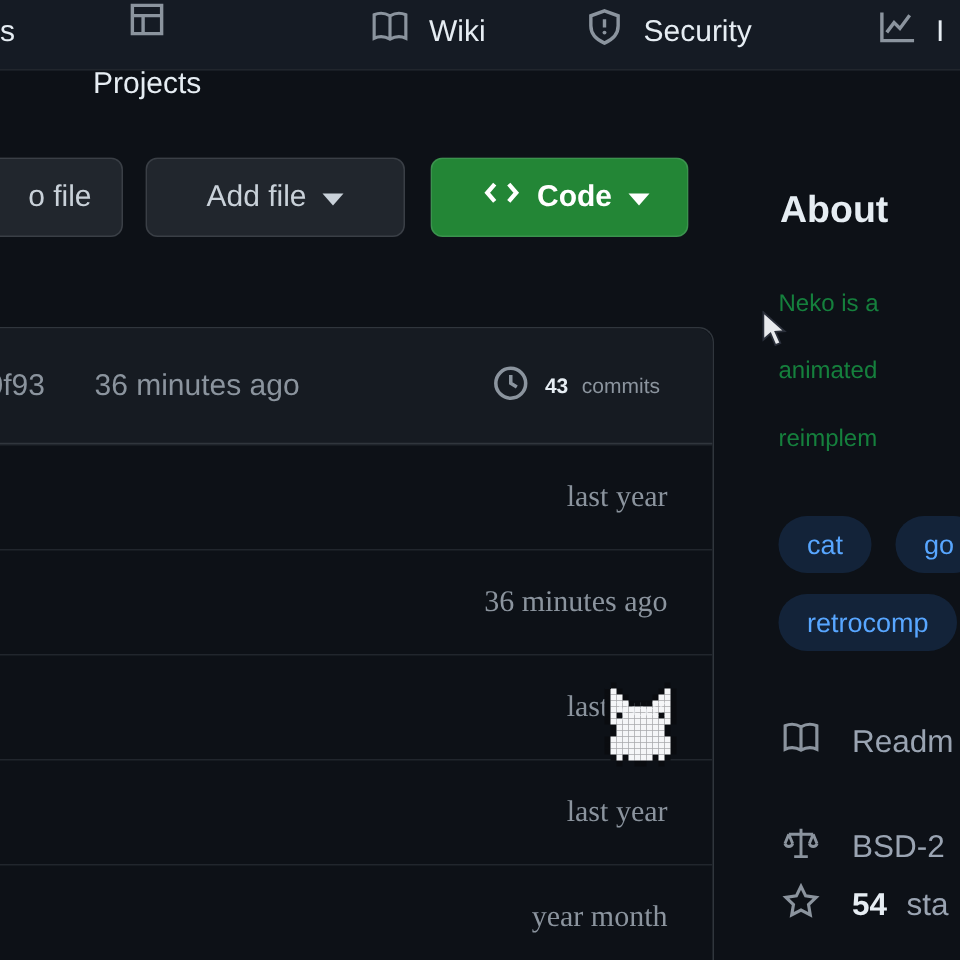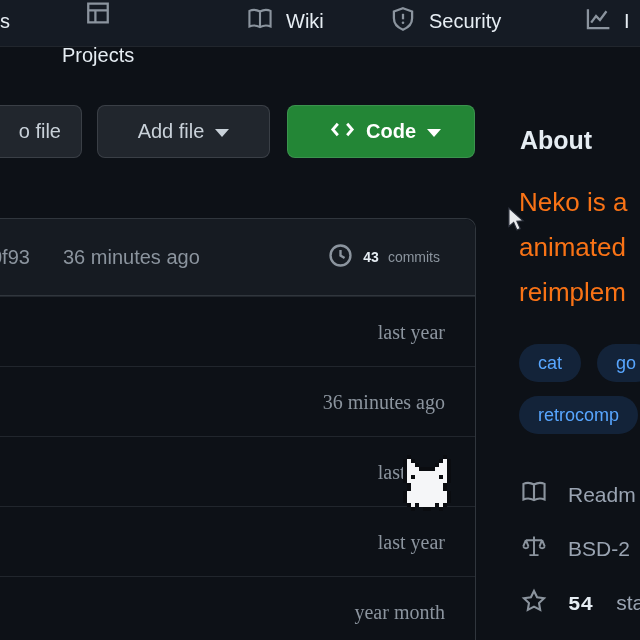--- a/index.html
+++ b/index.html
@@ -31,21 +31,21 @@
   
   .btn {
     position:absolute; top:105px; height:53px; box-sizing:border-box;
     display:flex; align-items:center; justify-content:center; gap:11px;
     background:#21262d; border:1px solid rgba(240,246,252,0.12);
     border-radius:8px; color:#c9d1d9; font-size:20px; font-weight:500;
     font-family:inherit; cursor:pointer; padding:0 20px; white-space:nowrap;
   }
   #btn-goto { left:-52px; width:134px; justify-content:flex-end; padding-right:20px; }
   #btn-addfile { left:97px; width:173px; }
-  #btn-code { left:287px; width:188px; background:#238636; color:#ffffff; font-weight:700;
+  #btn-code { left:287px; width:172px; background:#238636; color:#ffffff; font-weight:700;
               border-color:rgba(240,246,252,0.12);padding-left:29px; }
   .caret {
     width:0; height:0; margin-top:3px;
     border-left:7px solid transparent; border-right:7px solid transparent;
     border-top:8px solid currentColor;
   }
 
   
   .file-panel {
     position:absolute; left:-60px; top:218px; width:536px; height:422px;
@@ -70,37 +70,37 @@
   .file-row { position:relative; height:69px; border-top:1px solid #21262d; cursor:pointer; }
   .file-row:first-of-type { border-top:none; }
   .file-row .date {
     position:absolute; right:30px; top:50%; transform:translateY(-50%);
     color:#8b949e; font-size:20px; white-space:nowrap;font-family:Liberation Serif, serif;
   }
 
   
   .about-title { position:absolute; left:520px; top:106px; color:#e6edf3;
                  font-size:25px; font-weight:700;margin-top:20px; }
-  .about-desc  { position:absolute; left:519px; top:180px; color:#f97316;
-                 font-size:26px; line-height:45px; white-space:nowrap; }
+  .about-desc  { position:absolute; left:519px; top:180px; color:#15803d;
+                 font-size:16px; line-height:45px; white-space:nowrap; }
   .topics { position:absolute; left:519px; top:344px; width:205px;
             display:flex; flex-wrap:wrap; gap:14px 16px; }
   .topic-pill {
     height:38px; padding:0 19px; border-radius:19px;
     background:rgba(56,139,253,0.15); color:#58a6ff;
     font-size:18px; font-weight:500; display:flex; align-items:center;
     cursor:pointer; white-space:nowrap;
   }
   .meta-row { position:absolute; left:521px; display:flex; align-items:center; gap:21px;
               color:#9aa4b2; font-size:21px; cursor:pointer; white-space:nowrap; }
   .meta-row svg { color:#8b949e; flex:0 0 auto; }
   #meta-readme { top:479px; }
-  #meta-license { top:533px; }
+  #meta-license { top:549px; }
   #meta-stars { top:588px; }
-  .meta-count { color:#e6edf3; font-weight:700; margin-right:23px;font-family:Liberation Mono, monospace; }
+  .meta-count { color:#e6edf3; font-weight:700; margin-right:13px; }
 
   
   .neko { position:absolute; left:403px; top:455px; width:4px; height:4px; z-index:5; }
   .neko i { position:absolute; left:0; top:0; width:4px; height:4px; background:transparent; display:block; }
   .neko .px-b { box-shadow:
     4px 0 #0a0c10,40px 0 #0a0c10,
     0 4px #0a0c10,8px 4px #0a0c10,36px 4px #0a0c10,44px 4px #0a0c10,
     0 8px #0a0c10,12px 8px #0a0c10,32px 8px #0a0c10,44px 8px #0a0c10,
     0 12px #0a0c10,16px 12px #0a0c10,20px 12px #0a0c10,24px 12px #0a0c10,28px 12px #0a0c10,44px 12px #0a0c10,
     0 16px #0a0c10,44px 16px #0a0c10,

